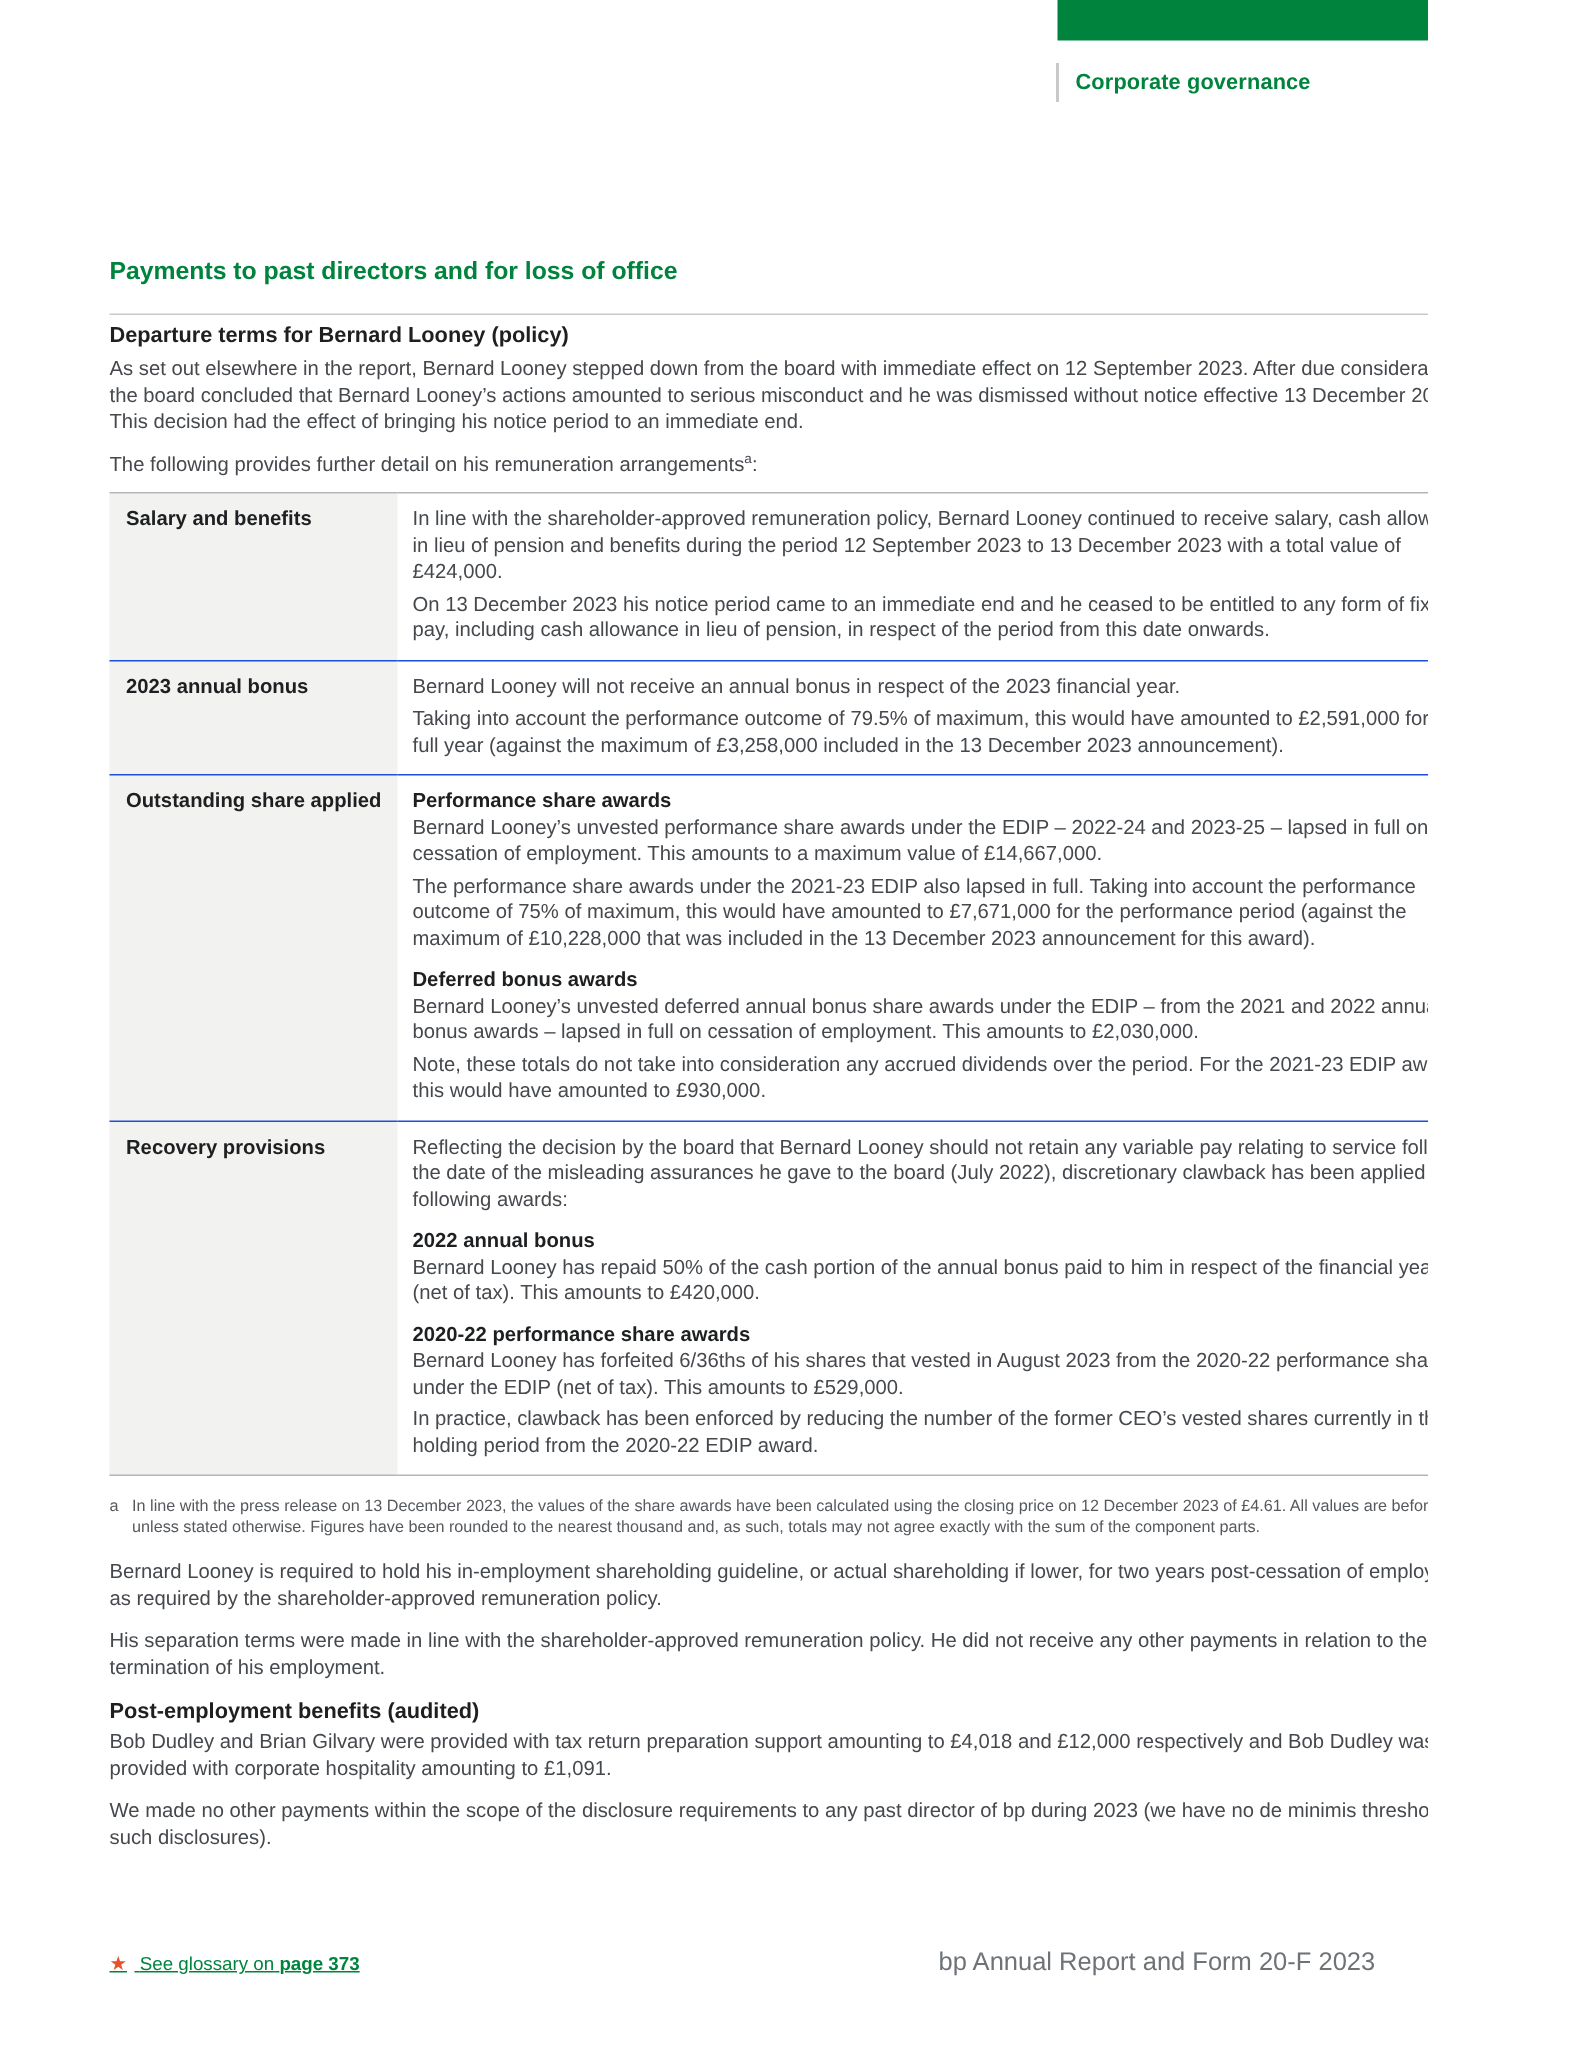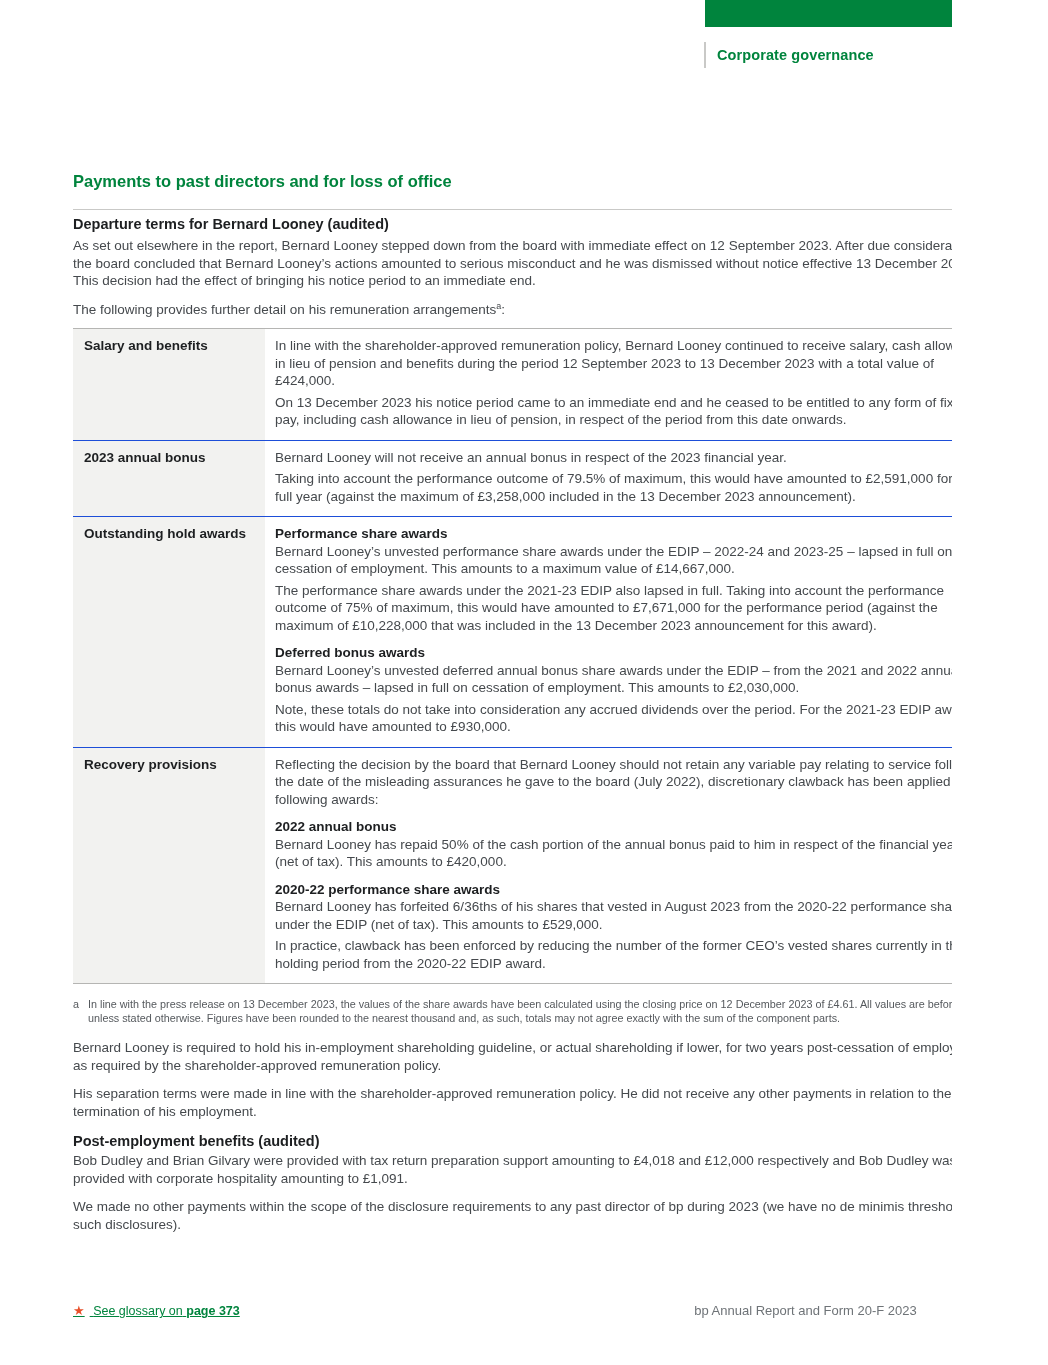--- a/index.html
+++ b/index.html
@@ -46,60 +46,60 @@
   
   .footnote{display:flex;gap:9px;margin-top:13px;font-size:10.8px;line-height:14px;color:#55595d;padding-right:12px;}
   .fn-marker{flex:0 0 auto;}
 
   
   footer{position:absolute;left:73px;width:924px;bottom:47px;display:flex;justify-content:space-between;align-items:baseline;}
   .glossary{color:var(--green);font-size:12.5px;cursor:pointer;text-decoration:underline;}
   .glossary .star{color:var(--orange);font-size:13px;margin-right:5px;}
   .glossary strong{font-weight:bold;}
   .report-ref{display:flex;align-items:baseline;gap:56px;}
-  .report-title{color:var(--muted);font-size:13px;}
+  .report-title{color:var(--muted);font-size:17px;}
   .page-num{color:var(--green-page);font-size:14.5px;}
 </style>
 </head>
 <body>
 
 <div class="page">
 
   <div class="header-bar"></div>
 
   <div class="header-section">
     <span class="header-rule"></span>
     <span class="header-label">Corporate governance</span>
   </div>
 
   <main class="content">
     <h1 class="title">Payments to past directors and for loss of office</h1>
 
-    <h2 class="subheading">Departure terms for Bernard Looney (audited)</h2>
+    <h2 class="subheading">Departure terms for Bernard Looney (policy)</h2>
     <p class="body">As set out elsewhere in the report, Bernard Looney stepped down from the board with immediate effect on 12 September 2023. After due consideration, the board concluded that Bernard Looney’s actions amounted to serious misconduct and he was dismissed without notice effective 13 December 2023. This decision had the effect of bringing his notice period to an immediate end.</p>
     <p class="body lead"><span>The following provides further detail on his remuneration arrangements</span><sup>a</sup><span>:</span></p>
 
     <table class="detail-table">
       <tbody id="table-body">
           <tr>
             <th>Salary and benefits</th>
             <td>
               <p>In line with the shareholder-approved remuneration policy, Bernard Looney continued to receive salary, cash allowance in lieu of pension and benefits during the period 12 September 2023 to 13 December 2023 with a total value of £424,000.</p>
               <p>On 13 December 2023 his notice period came to an immediate end and he ceased to be entitled to any form of fixed pay, including cash allowance in lieu of pension, in respect of the period from this date onwards.</p>
             </td>
           </tr>
           <tr>
             <th>2023 annual bonus</th>
             <td>
               <p>Bernard Looney will not receive an annual bonus in respect of the 2023 financial year.</p>
               <p>Taking into account the performance outcome of 79.5% of maximum, this would have amounted to £2,591,000 for the full year (against the maximum of £3,258,000 included in the 13 December 2023 announcement).</p>
             </td>
           </tr>
           <tr>
-            <th>Outstanding hold awards</th>
+            <th>Outstanding share applied</th>
             <td>
               <h4>Performance share awards</h4>
               <p>Bernard Looney’s unvested performance share awards under the EDIP – 2022-24 and 2023-25 – lapsed in full on cessation of employment. This amounts to a maximum value of £14,667,000.</p>
               <p>The performance share awards under the 2021-23 EDIP also lapsed in full. Taking into account the performance outcome of 75% of maximum, this would have amounted to £7,671,000 for the performance period (against the maximum of £10,228,000 that was included in the 13 December 2023 announcement for this award).</p>
               <h4>Deferred bonus awards</h4>
               <p>Bernard Looney’s unvested deferred annual bonus share awards under the EDIP – from the 2021 and 2022 annual bonus awards – lapsed in full on cessation of employment. This amounts to £2,030,000.</p>
               <p>Note, these totals do not take into consideration any accrued dividends over the period. For the 2021-23 EDIP award, this would have amounted to £930,000.</p>
             </td>
           </tr>
           <tr>

